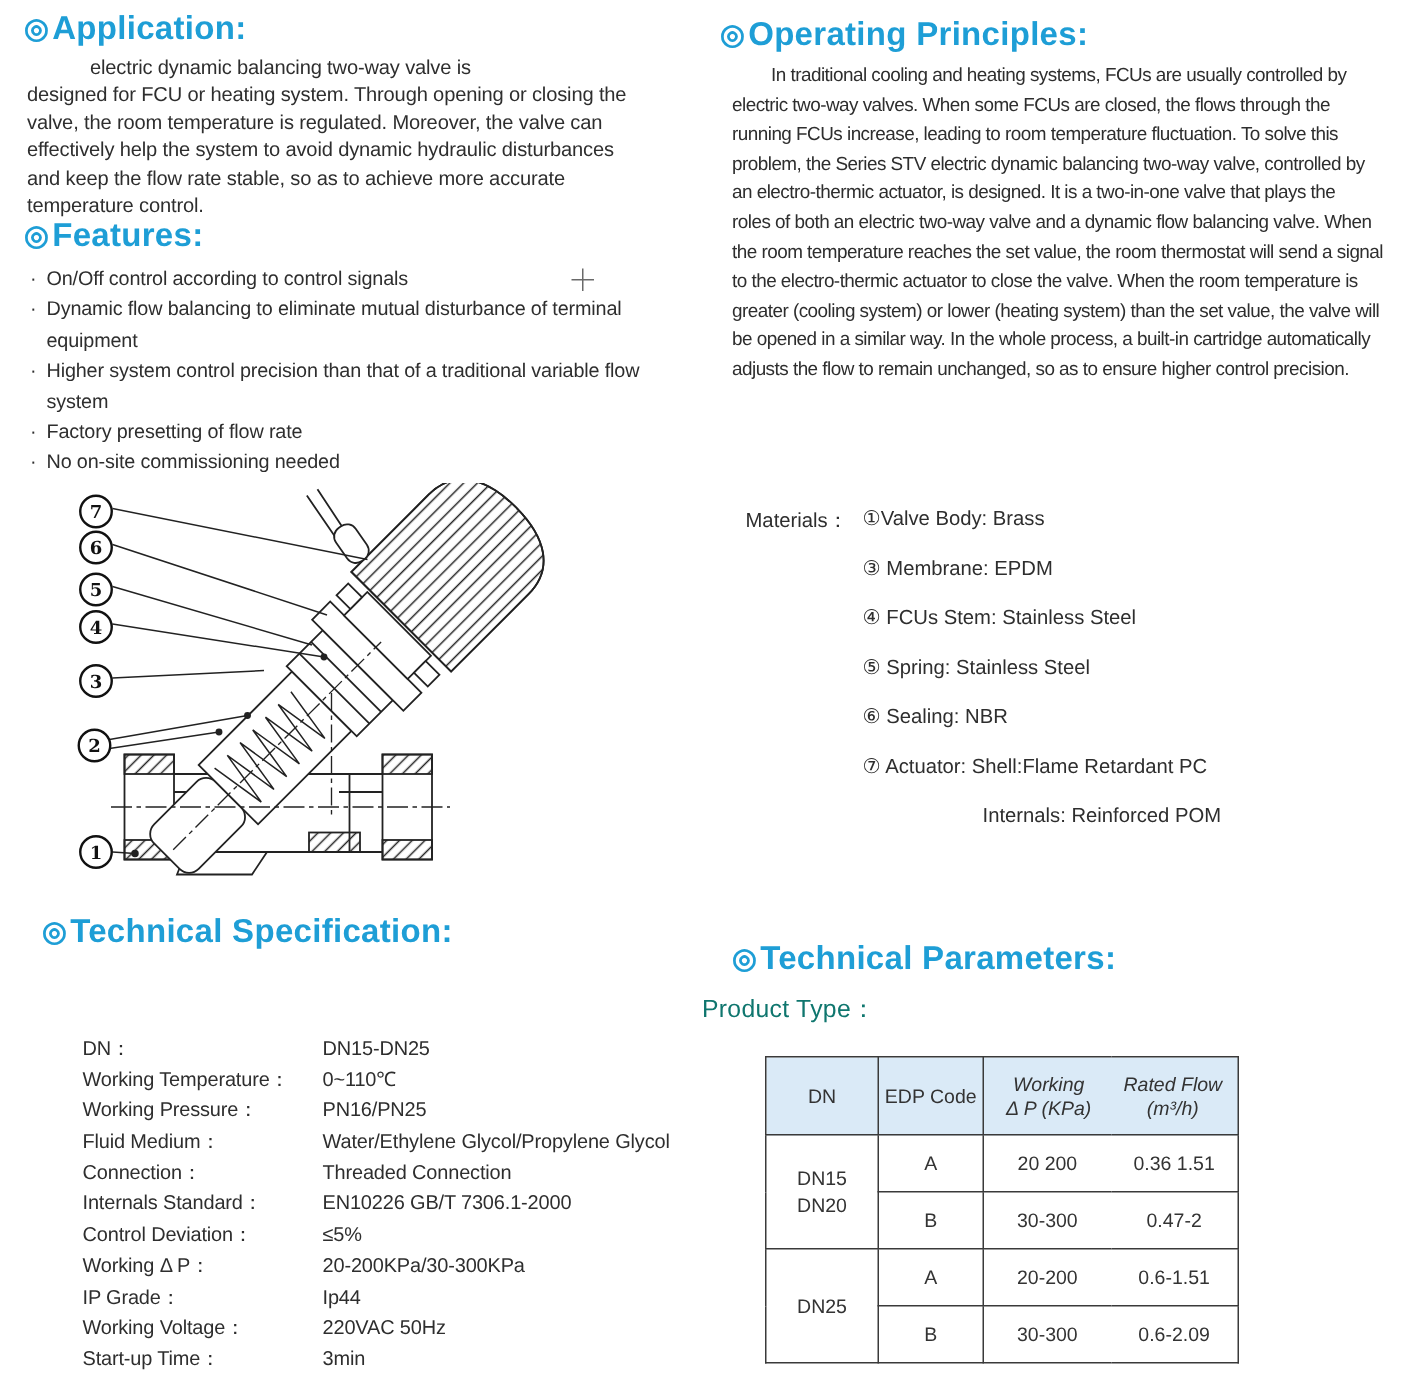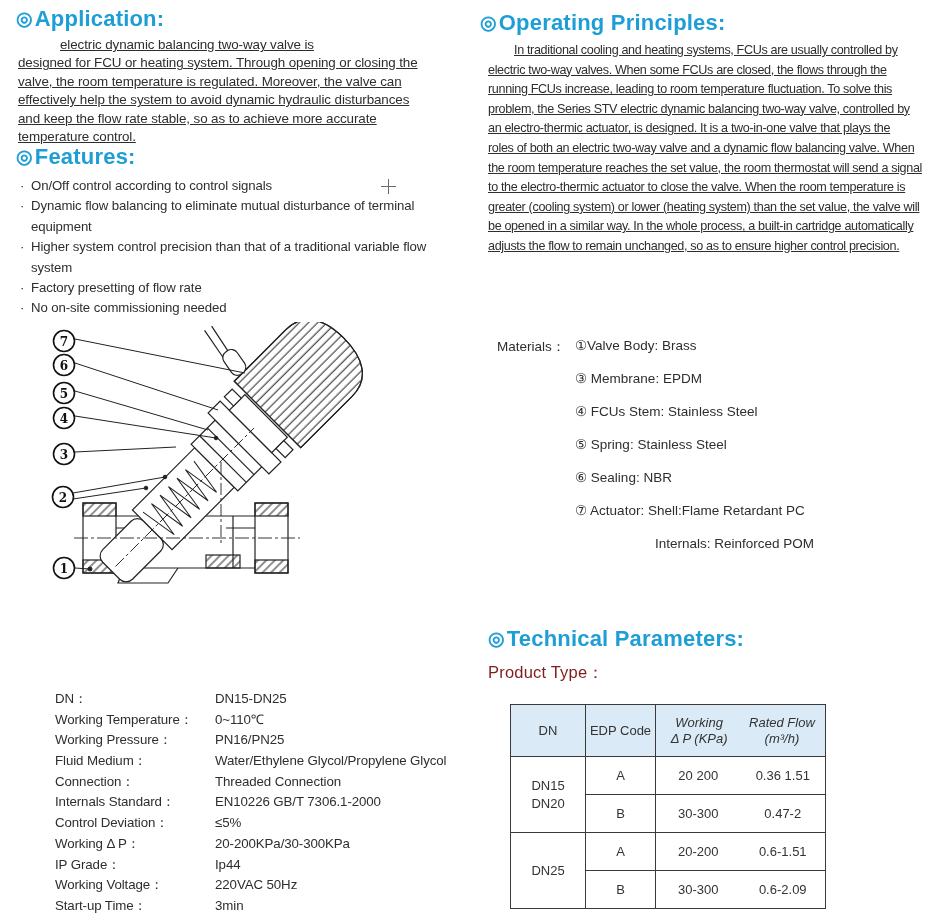--- a/index.html
+++ b/index.html
@@ -3,21 +3,21 @@
 <meta charset="utf-8">
 <style>
   * { margin:0; padding:0; box-sizing:border-box; }
   html,body { background:#ffffff; }
   body { font-family:"Liberation Sans", sans-serif; color:#2e2e2e; }
   .page { position:relative; width:951px; height:917px; background:#fff; overflow:hidden;border-radius:12px; }
 
   .heading { position:absolute; font-weight:bold; color:#1e9ed6; font-size:22px; letter-spacing:0.2px; white-space:nowrap; }
   .heading .bullet { font-size:19px; margin-right:2px; position:relative; top:-1px; }
 
-  .prelines { white-space:pre-line;text-decoration:underline; }
+  .prelines { white-space:pre-line; }
 
   
   .app-body { position:absolute; left:18px; top:36px; width:456px; font-size:13.4px; line-height:18.4px; letter-spacing:-0.1px; text-indent:42px; }
 
   
   .feat-list { position:absolute; left:20px; top:176px; width:470px; list-style:none; }
   .feat-list li { position:relative; padding-left:11px; font-size:13.2px; line-height:20.4px; letter-spacing:-0.1px; white-space:pre-line; }
   .feat-list li .dot { position:absolute; left:0; top:0; }
 
   
@@ -35,21 +35,21 @@
   .mat-items { position:absolute; left:95px; top:8px; }
   .mat-item { height:33px; line-height:16px; }
   .mat-internals { margin-left:80px; height:33px; line-height:16px; }
 
   
   .spec-rows { position:absolute; left:55px; top:644px; width:420px;margin-top:45px; }
   .spec-row { height:20.7px; font-size:13.3px; line-height:20.7px; letter-spacing:-0.1px; white-space:nowrap; }
   .spec-label { display:inline-block; width:160px; }
 
   
-  .product-type { position:absolute; left:488px; top:662px; font-size:16.5px; letter-spacing:0.2px; color:#7f1d1d; }
+  .product-type { position:absolute; left:468px; top:662px; font-size:16.5px; letter-spacing:0.2px; color:#0f766e; }
   .param-table { position:absolute; left:510px; top:704px; border-collapse:collapse; font-size:13px; color:#333; }
   .param-table th, .param-table td { border:1px solid #3a3a3a; text-align:center; vertical-align:middle; font-weight:normal; }
   .param-table thead th { background:#daeaf7; height:52px; }
   .param-table td { height:38px; }
   .col-dn  { width:75px; }
   .col-edp { width:70px; }
   .col-dp  { width:85px; border-right:none !important; }
   .col-flow{ width:85px; border-left:none !important; }
   .merged-head { border-left:1px solid #3a3a3a;font-style:italic; }
   .merged-head .mh { display:inline-block; width:49%; white-space:pre-line; line-height:16px; vertical-align:middle; }
@@ -194,20 +194,23 @@
         <div class="mat-item">①Valve Body: Brass</div>
         <div class="mat-item">③ Membrane: EPDM</div>
         <div class="mat-item">④ FCUs Stem: Stainless Steel</div>
         <div class="mat-item">⑤ Spring: Stainless Steel</div>
         <div class="mat-item">⑥ Sealing: NBR</div>
         <div class="mat-item">⑦ Actuator: Shell:Flame Retardant PC</div>
         <div class="mat-internals">Internals: Reinforced POM</div>
       </div>
   </div>
 
+  <div class="heading" style="left:28px; top:608px;">
+    <span class="bullet">◎</span><span>Technical Specification:</span>
+  </div>
   <div class="spec-rows" id="spec-rows">
       <div class="spec-row"><span class="spec-label">DN：</span><span>DN15-DN25</span></div>
       <div class="spec-row"><span class="spec-label">Working Temperature：</span><span>0~110℃</span></div>
       <div class="spec-row"><span class="spec-label">Working Pressure：</span><span>PN16/PN25</span></div>
       <div class="spec-row"><span class="spec-label">Fluid Medium：</span><span>Water/Ethylene Glycol/Propylene Glycol</span></div>
       <div class="spec-row"><span class="spec-label">Connection：</span><span>Threaded Connection</span></div>
       <div class="spec-row"><span class="spec-label">Internals Standard：</span><span>EN10226  GB/T 7306.1-2000</span></div>
       <div class="spec-row"><span class="spec-label">Control Deviation：</span><span>≤5%</span></div>
       <div class="spec-row"><span class="spec-label">Working Δ P：</span><span>20-200KPa/30-300KPa</span></div>
       <div class="spec-row"><span class="spec-label">IP Grade：</span><span>Ip44</span></div>

